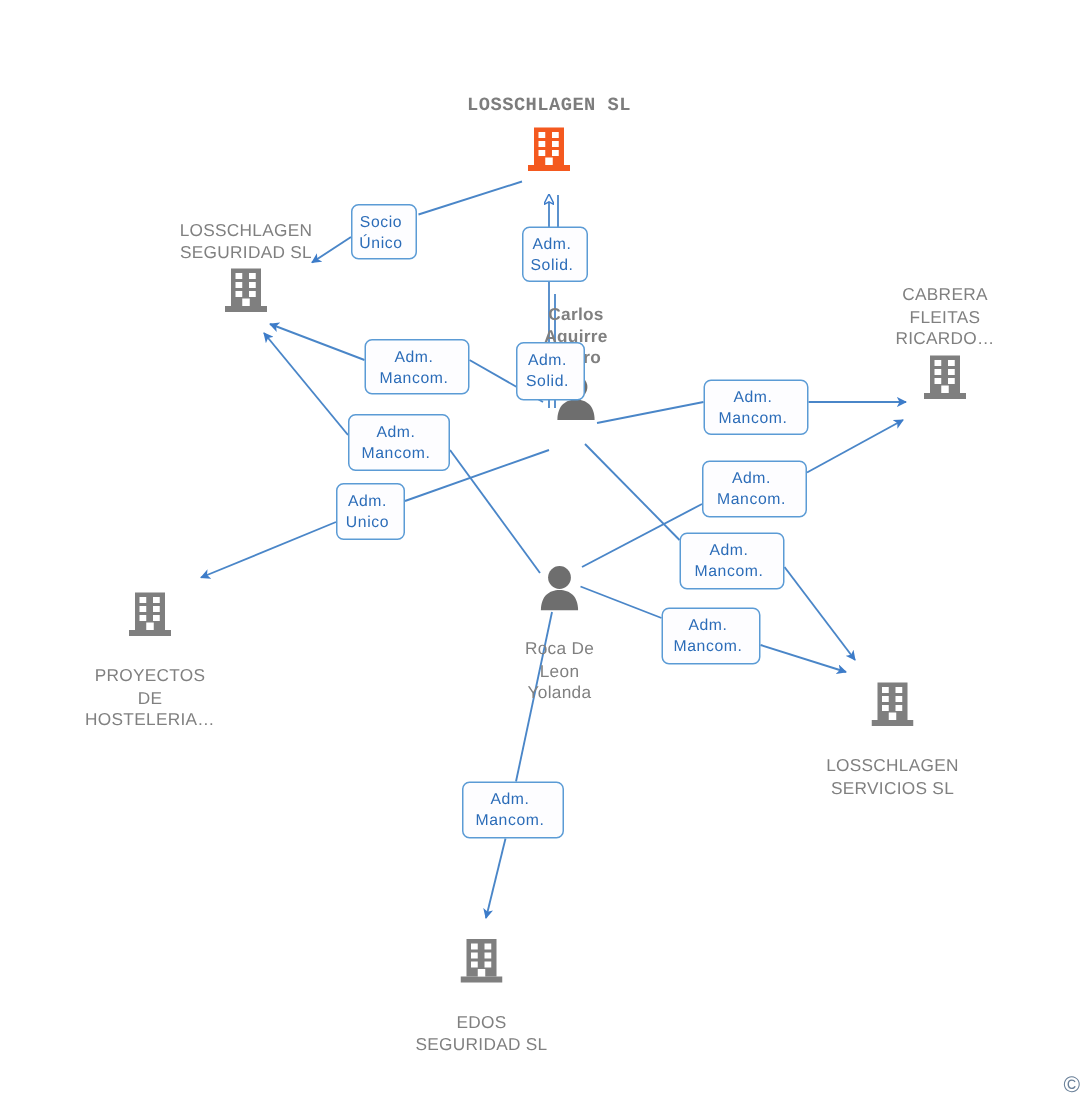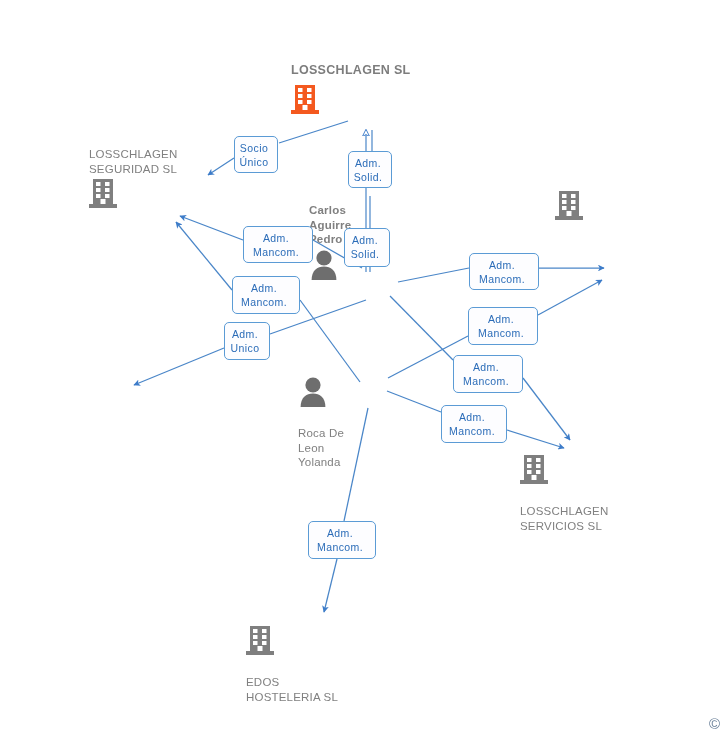--- a/index.html
+++ b/index.html
@@ -28,29 +28,30 @@
   }
 
   
   .graph-title {
     position: absolute;
     font-size: 12.5px;
     font-weight: bold;
     color: #7d7d7d;
     letter-spacing: 0.3px;
     white-space: nowrap;
-    text-align: left;
+    text-align: center;
+    font-family: Liberation Mono, monospace;
   }
 
   
   .node {
     position: absolute;
     width: 150px;
     margin-left: -75px;
-    text-align: left;
+    text-align: center;
   }
   .node .glyph {
     display: block;
     margin: 0 auto;
     line-height: 0;
   }
   .node .caption {
     display: block;
     margin-top: 19px;
     font-size: 11.5px;
@@ -207,35 +208,56 @@
         <rect x="7" y="10" width="4.5" height="4" fill="#ffffff"></rect>
         <rect x="16" y="10" width="4.5" height="4" fill="#ffffff"></rect>
         <rect x="7" y="16" width="4.5" height="4" fill="#ffffff"></rect>
         <rect x="16" y="16" width="4.5" height="4" fill="#ffffff"></rect>
         <rect x="11.5" y="21" width="5" height="5" fill="#ffffff"></rect>
       </svg>
     </span>
   </div>
 
   <div class="node caption-above" style="left:630px; top:190px;">
-    <span class="glyph">
-      <svg width="28" height="31" viewBox="0 0 28 31">
-        <rect x="4" y="1" width="20" height="25" fill="#7f7f7f"></rect>
-        <rect x="0" y="26" width="28" height="4" fill="#7f7f7f"></rect>
-        <rect x="7" y="4" width="4.5" height="4" fill="#ffffff"></rect>
-        <rect x="16" y="4" width="4.5" height="4" fill="#ffffff"></rect>
-        <rect x="7" y="10" width="4.5" height="4" fill="#ffffff"></rect>
-        <rect x="16" y="10" width="4.5" height="4" fill="#ffffff"></rect>
-        <rect x="7" y="16" width="4.5" height="4" fill="#ffffff"></rect>
-        <rect x="16" y="16" width="4.5" height="4" fill="#ffffff"></rect>
-        <rect x="11.5" y="21" width="5" height="5" fill="#ffffff"></rect>
-      </svg>
-    </span>
-  </div>
-
+    <span class="caption" style="white-space:pre-line;">CABRERA
+FLEITAS
+RICARDO…</span>
+    <span class="glyph">
+      <svg width="28" height="31" viewBox="0 0 28 31">
+        <rect x="4" y="1" width="20" height="25" fill="#7f7f7f"></rect>
+        <rect x="0" y="26" width="28" height="4" fill="#7f7f7f"></rect>
+        <rect x="7" y="4" width="4.5" height="4" fill="#ffffff"></rect>
+        <rect x="16" y="4" width="4.5" height="4" fill="#ffffff"></rect>
+        <rect x="7" y="10" width="4.5" height="4" fill="#ffffff"></rect>
+        <rect x="16" y="10" width="4.5" height="4" fill="#ffffff"></rect>
+        <rect x="7" y="16" width="4.5" height="4" fill="#ffffff"></rect>
+        <rect x="16" y="16" width="4.5" height="4" fill="#ffffff"></rect>
+        <rect x="11.5" y="21" width="5" height="5" fill="#ffffff"></rect>
+      </svg>
+    </span>
+  </div>
+
+  <div class="node" style="left:100px; top:394px;">
+    <span class="glyph">
+      <svg width="28" height="31" viewBox="0 0 28 31">
+        <rect x="4" y="1" width="20" height="25" fill="#7f7f7f"></rect>
+        <rect x="0" y="26" width="28" height="4" fill="#7f7f7f"></rect>
+        <rect x="7" y="4" width="4.5" height="4" fill="#ffffff"></rect>
+        <rect x="16" y="4" width="4.5" height="4" fill="#ffffff"></rect>
+        <rect x="7" y="10" width="4.5" height="4" fill="#ffffff"></rect>
+        <rect x="16" y="10" width="4.5" height="4" fill="#ffffff"></rect>
+        <rect x="7" y="16" width="4.5" height="4" fill="#ffffff"></rect>
+        <rect x="16" y="16" width="4.5" height="4" fill="#ffffff"></rect>
+        <rect x="11.5" y="21" width="5" height="5" fill="#ffffff"></rect>
+      </svg>
+    </span>
+    <span class="caption" style="white-space:pre-line;">PROYECTOS
+DE
+HOSTELERIA…</span>
+  </div>
 
   <div class="node" style="left:595px; top:454px;">
     <span class="glyph">
       <svg width="28" height="31" viewBox="0 0 28 31">
         <rect x="4" y="1" width="20" height="25" fill="#7f7f7f"></rect>
         <rect x="0" y="26" width="28" height="4" fill="#7f7f7f"></rect>
         <rect x="7" y="4" width="4.5" height="4" fill="#ffffff"></rect>
         <rect x="16" y="4" width="4.5" height="4" fill="#ffffff"></rect>
         <rect x="7" y="10" width="4.5" height="4" fill="#ffffff"></rect>
         <rect x="16" y="10" width="4.5" height="4" fill="#ffffff"></rect>
@@ -256,21 +278,21 @@
         <rect x="7" y="4" width="4.5" height="4" fill="#ffffff"></rect>
         <rect x="16" y="4" width="4.5" height="4" fill="#ffffff"></rect>
         <rect x="7" y="10" width="4.5" height="4" fill="#ffffff"></rect>
         <rect x="16" y="10" width="4.5" height="4" fill="#ffffff"></rect>
         <rect x="7" y="16" width="4.5" height="4" fill="#ffffff"></rect>
         <rect x="16" y="16" width="4.5" height="4" fill="#ffffff"></rect>
         <rect x="11.5" y="21" width="5" height="5" fill="#ffffff"></rect>
       </svg>
     </span>
     <span class="caption" style="white-space:pre-line;">EDOS
-HOSTELERIA SL</span>
+SEGURIDAD SL</span>
   </div>
 
   <div class="node caption-above" style="left:384px; top:203px;font-weight:bold;">
     <span class="caption" style="white-space:pre-line;">Carlos
 Aguirre
 Pedro</span>
     <span class="glyph">
       <svg width="30" height="31" viewBox="0 0 30 31">
         <circle cx="15" cy="9" r="7.6" fill="#6e6e6e"></circle>
         <path d="M 2.6 31 C 2.6 21.4 8.2 17.4 15 17.4 C 21.8 17.4 27.4 21.4 27.4 31 Z" fill="#6e6e6e"></path>

